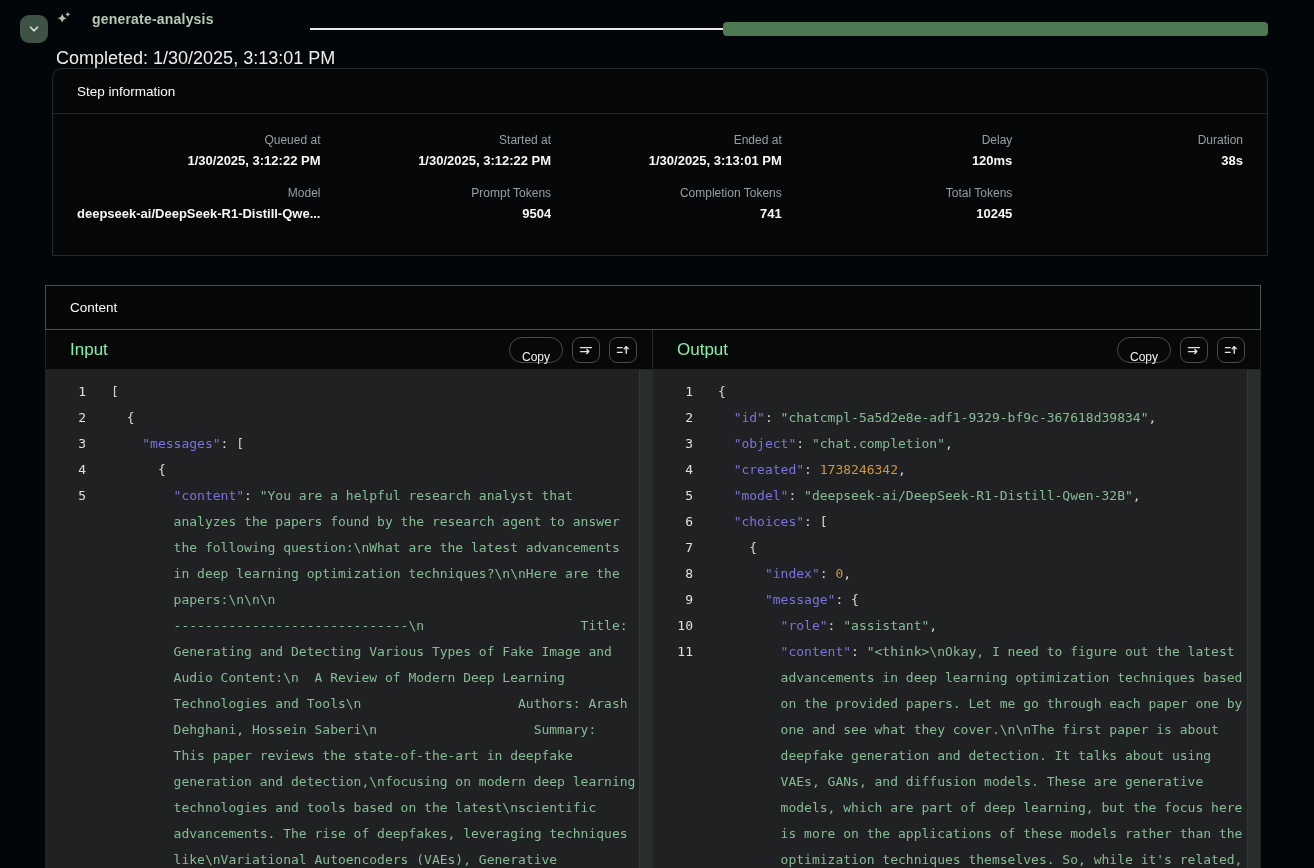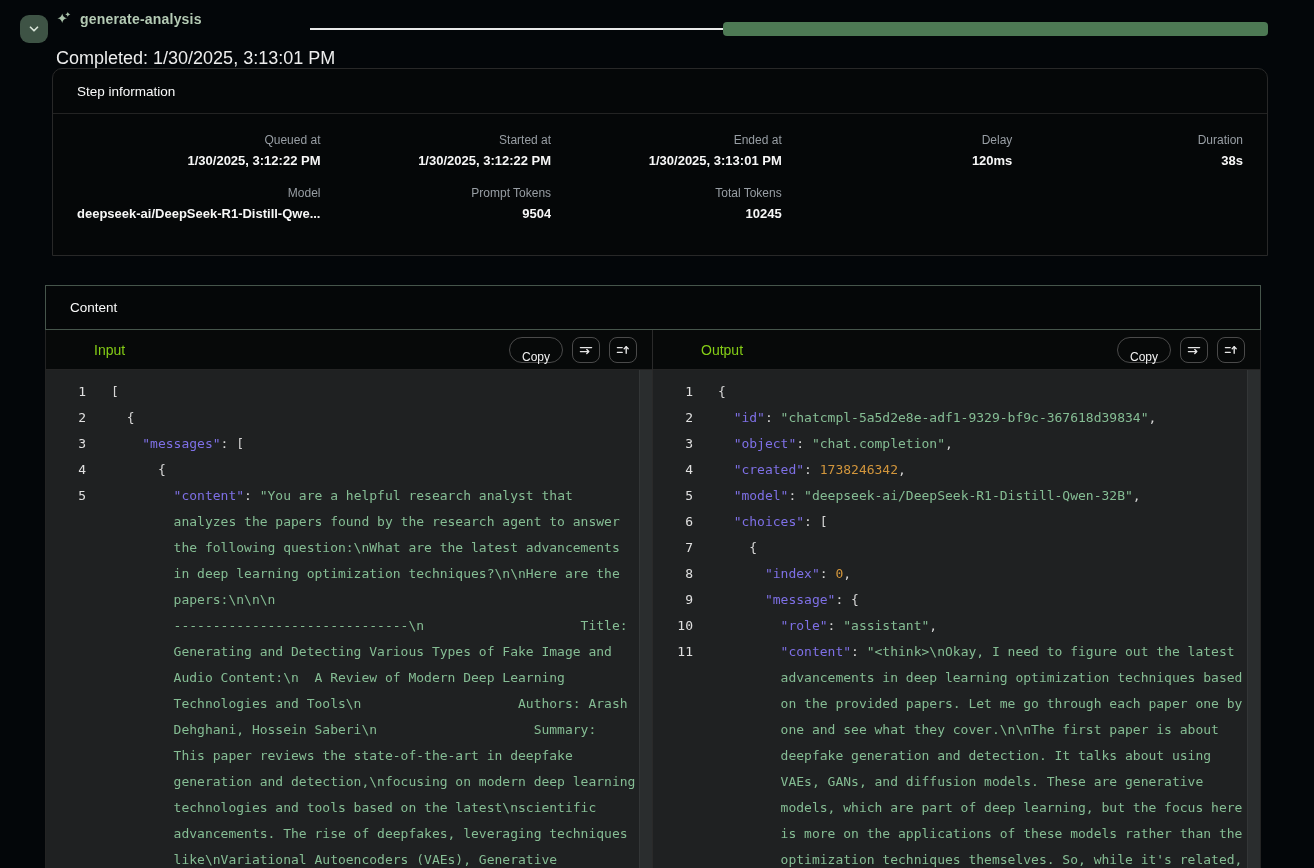--- a/index.html
+++ b/index.html
@@ -5,21 +5,21 @@
   * { margin:0; padding:0; box-sizing:border-box; }
   html,body { width:1314px; height:868px; background:#030609; overflow:hidden;
               font-family:"Liberation Sans", sans-serif; }
 
   
   .top-header { position:relative; height:60px; }
   .collapse-btn { position:absolute; left:20px; top:15px; width:28px; height:28px;
     border-radius:9px; background:#3e5345; border:none; cursor:pointer;
     display:flex; align-items:center; justify-content:center; }
   .title-block { position:absolute; left:56px; top:11px; }
-  .title-row { display:flex; align-items:center; gap:8px; }
+  .title-row { display:flex; align-items:center; gap:20px; }
   .step-title { color:#b4cab4; font-size:14px; font-weight:700; letter-spacing:.2px; }
   .subtitle { color:#ededed; font-size:18px; margin-top:21px; }
   .timeline-line { position:absolute; left:310px; top:28px; width:413px; height:2px; background:#e9e9e9; }
   .timeline-bar  { position:absolute; left:723px; top:22px; width:545px; height:14px;
                    background:#4d7954; border-radius:4px; }
 
   
   .step-panel { position:absolute; left:52px; top:68px; width:1216px; height:188px;
     background:#050708; border:1px solid #282828; border-radius:10px 10px 0 0; }
   .panel-header { height:45px; display:flex; align-items:center; padding-left:24px;
@@ -33,21 +33,21 @@
   
   .content-panel { position:absolute; left:45px; top:285px; width:1216px; height:583px; }
   .content-bar { height:45px; display:flex; align-items:center; padding-left:24px;
     color:#fafafa; font-size:13.5px; background:#050708;
     border:1px solid #46554b; cursor:pointer; }
   .io-row { display:flex; height:538px; border-left:1px solid #232323; border-right:1px solid #232323; }
   .io-panel { width:50%; display:flex; flex-direction:column; }
   .io-panel.first { border-right:1px solid #2a2a2a; }
   .io-header { height:40px; display:flex; align-items:center; gap:9px;
     padding:0 15px 0 24px; background:#070909; border-bottom:1px solid #242424; }
-  .io-title { color:#84cc16; font-size:14px; flex:1;margin-left:24px; }
+  .io-title { color:#86efac; font-size:17px; flex:1; }
   .copy-btn { height:25px; padding:12px 12px; border-radius:13px; border:1px solid #4a4a4a;
     background:transparent; color:#f2f2f2; font-size:12px; cursor:pointer;
     font-family:"Liberation Sans", sans-serif; }
   .icon-btn { width:28px; height:26px; border-radius:8px; border:1px solid #4a4a4a;
     background:transparent; cursor:pointer; display:flex; align-items:center; justify-content:center; }
 
   
   .code-area { position:relative; flex:1; background:#1f2122; overflow:hidden; padding-top:9px; }
   .code-line { display:flex; line-height:26px;
     font-family:"DejaVu Sans Mono", monospace; font-size:13px; }
@@ -108,20 +108,24 @@
       <div class="label">Duration</div>
       <div class="value">38s</div>
     </div>
     <div class="field">
       <div class="label">Model</div>
       <div class="value">deepseek-ai/DeepSeek-R1-Distill-Qwe...</div>
     </div>
     <div class="field">
       <div class="label">Prompt Tokens</div>
       <div class="value">9504</div>
+    </div>
+    <div class="field">
+      <div class="label">Completion Tokens</div>
+      <div class="value">741</div>
     </div>
     <div class="field">
       <div class="label">Total Tokens</div>
       <div class="value">10245</div>
     </div>
   </div>
 </section>
 
 <section class="content-panel">
   <div class="content-bar">Content</div>

